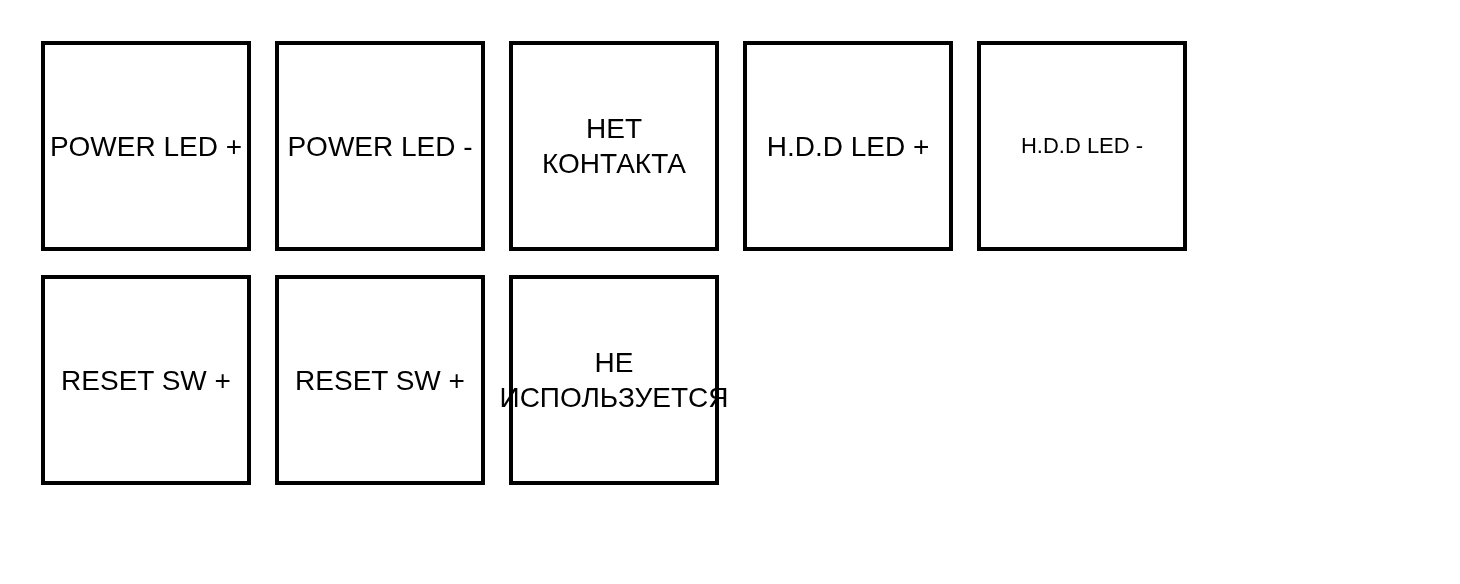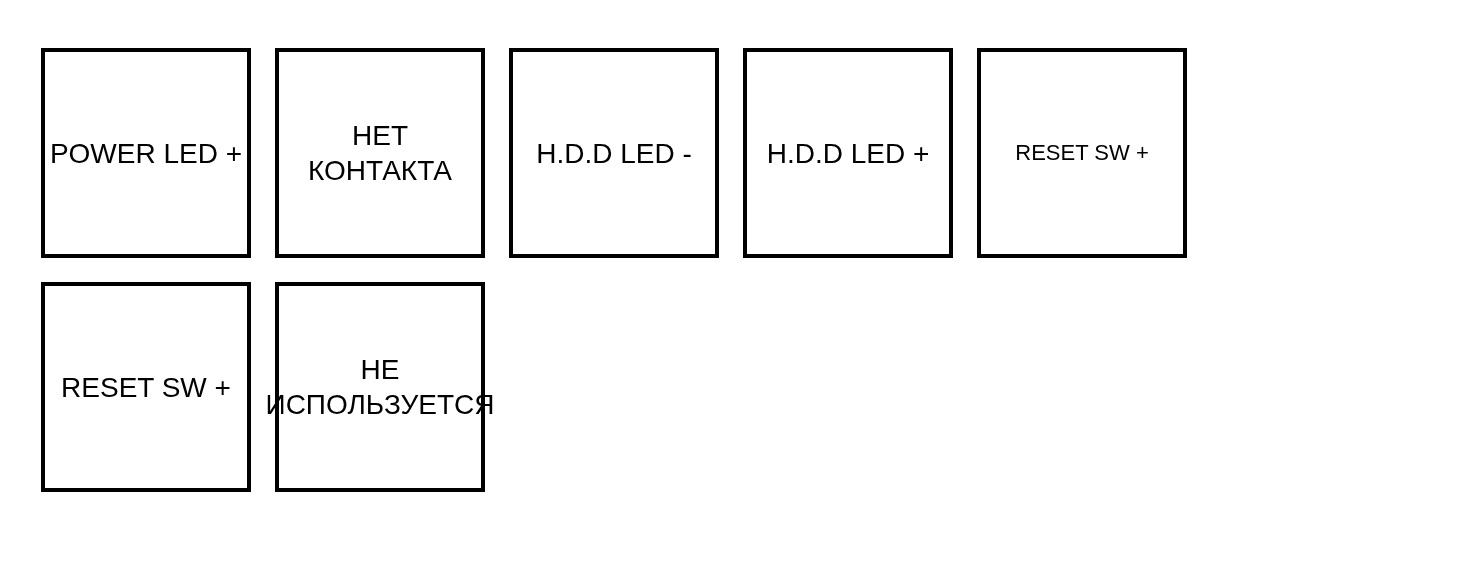--- a/index.html
+++ b/index.html
@@ -10,21 +10,21 @@
     width: 1460px;
     height: 584px;
     background: #ffffff;
     font-family: "Liberation Sans", sans-serif;
     position: relative;
     overflow: hidden;
   }
   .pin-grid {
     position: absolute;
     left: 41px;
-    top: 48px;
+    top: 41px;
     display: grid;
     grid-template-columns: repeat(5, 210px);
     grid-template-rows: repeat(2, 210px);
     column-gap: 82px;
     row-gap: 83px;
     gap: 24px;
   }
   .pin-box {
     box-sizing: border-box;
     border: 4px solid #000000;
@@ -45,21 +45,22 @@
   }
   .pin-box:nth-child(10) {
     font-size: 16px;
   }
 </style>
 </head>
 <body>
 
 <div class="pin-grid">
   <div class="pin-box">POWER LED +</div>
+  <div class="pin-box">POWER LED -</div>
   <div class="pin-box">НЕТ
 КОНТАКТА</div>
+  <div class="pin-box">H.D.D LED +</div>
   <div class="pin-box">H.D.D LED -</div>
-  <div class="pin-box">H.D.D LED +</div>
   <div class="pin-box">RESET SW +</div>
   <div class="pin-box">RESET SW +</div>
   <div class="pin-box">НЕ
 ИСПОЛЬЗУЕТСЯ</div>
 </div>
 
 </body></html>

